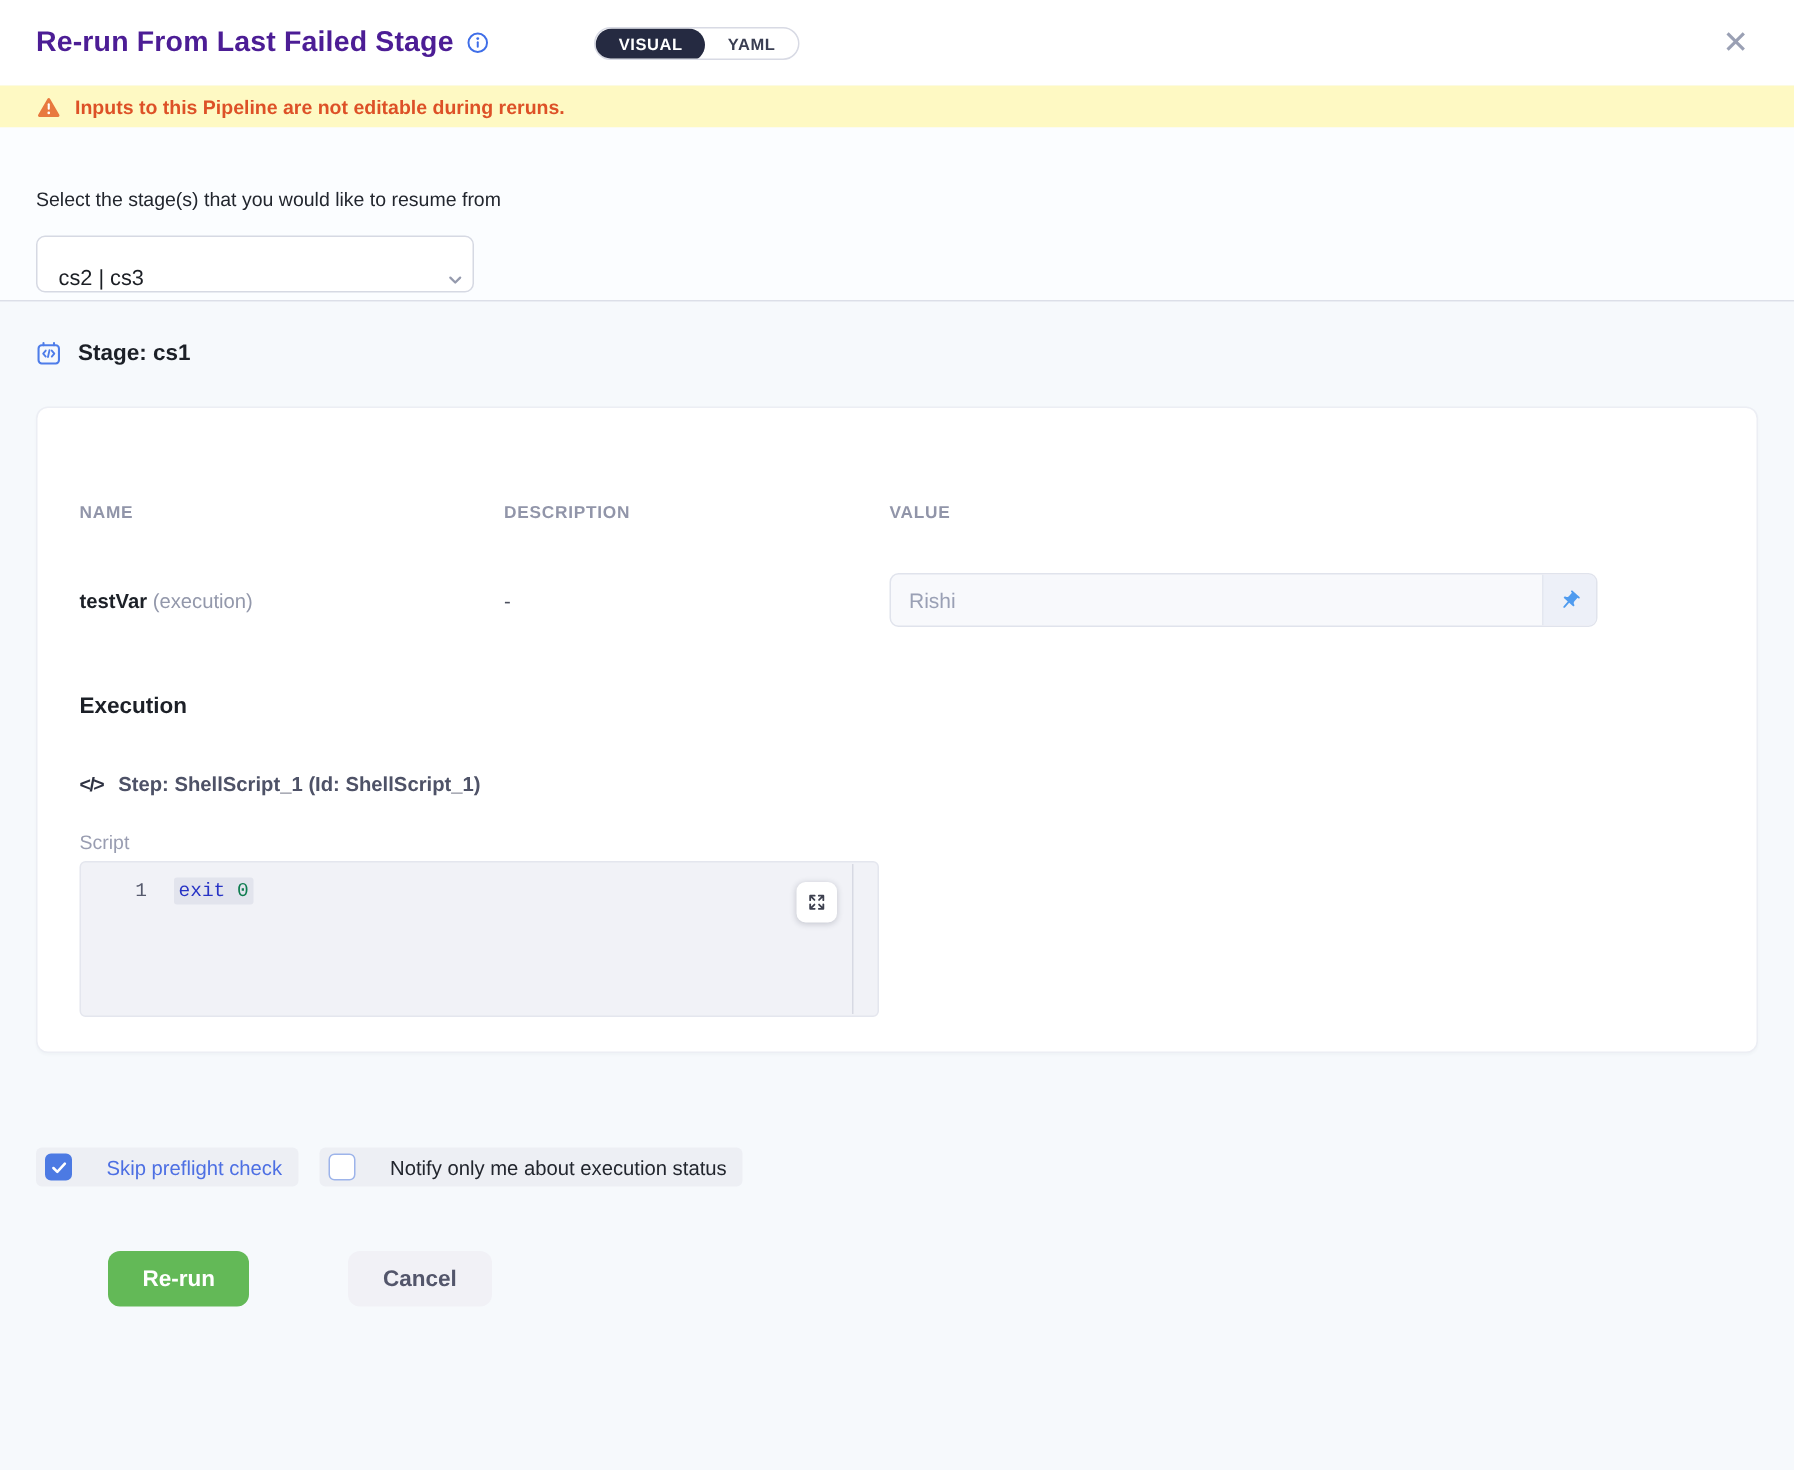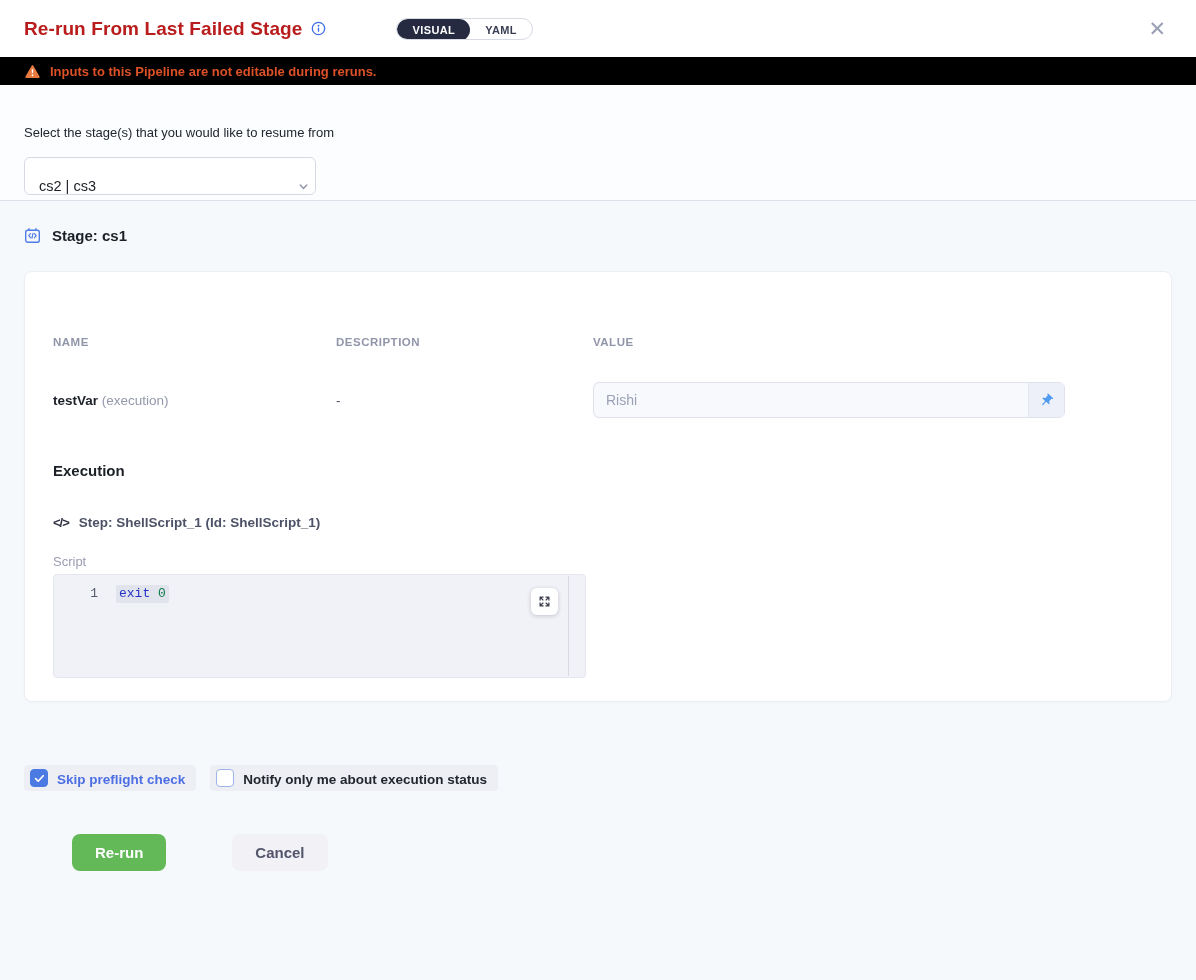--- a/index.html
+++ b/index.html
@@ -1,30 +1,30 @@
 <!DOCTYPE html>
 <html><head>
 <meta charset="utf-8">
 <style>
   * { margin:0; padding:0; box-sizing:border-box; }
   body { font-family:"Liberation Sans", sans-serif; background:#fff; }
   .screen { width:1196px; height:980px; position:relative; overflow:hidden; background:#f6f9fc; display:flex; flex-direction:column; }
 
   
   .modal-header { height:57px; background:#ffffff; display:flex; align-items:center; padding:0 24px; flex:0 0 auto; }
-  .modal-title { font-size:19px; font-weight:bold; color:#b91c1c; letter-spacing:.1px; }
+  .modal-title { font-size:19px; font-weight:bold; color:#4c1d95; letter-spacing:.1px; }
   .info-icon { margin-left:9px; width:15px; height:15px; display:inline-flex; }
   .toggle { margin-left:70px; display:flex; border:1px solid #d8dae4; border-radius:12px; background:#fff; height:22px; overflow:hidden; }
   .toggle-seg { font-size:11px; font-weight:bold; letter-spacing:.4px; padding:0 15px; height:22px; display:flex; align-items:center; cursor:pointer; }
   .toggle-seg.active { background:#252a41; color:#ffffff; border-radius:12px; }
   .toggle-seg.inactive { color:#3a3e52; }
   .close-btn { margin-left:auto; font-size:21px; color:#9aa0b4; line-height:1; cursor:pointer; font-weight:normal; padding:2px 6px; }
 
   
-  .banner { height:28px; background:#000000; display:flex; align-items:center; padding:0 25px; gap:10px; flex:0 0 auto; }
+  .banner { height:28px; background:#fef9c3; display:flex; align-items:center; padding:0 25px; gap:10px; flex:0 0 auto; }
   .banner-text { font-size:13px; font-weight:bold; color:#dd5127; }
 
   
   .stage-select-section { background:#fbfdff; height:116px; padding:40px 24px 0; border-bottom:1px solid #dcdfe8; flex:0 0 auto; }
   .select-label { font-size:13px; color:#22262e; }
   .stage-dropdown { margin-top:17px; width:292px; height:38px; background:#fff; border:1px solid #d6d9e3; border-radius:6px; display:flex; align-items:flex-end; padding:0 4px 0 14px; cursor:pointer; }
   .stage-dropdown-value { font-size:14.5px; color:#1b1e24; flex:1; }
 
   
   .main { flex:1; padding:0 24px; }
@@ -56,21 +56,21 @@
   .code-line { display:flex; padding-top:10px; font-family:"Liberation Mono","DejaVu Sans Mono",monospace; font-size:13px; line-height:18px; }
   .gutter { width:62px; text-align:right; padding-right:18px; color:#565a6d; }
   .code-text { background:rgba(125,130,165,.12); padding:0 3px; border-radius:2px; }
   .tok-keyword { color:#2733c5; }
   .tok-number { color:#0e7c4f; }
   .editor-scrollbar { position:absolute; top:1px; bottom:1px; right:16px; width:1px; background:#d7d9e3; }
   .expand-btn { position:absolute; top:13px; right:27px; width:27px; height:27px; background:#ffffff; border-radius:6px; box-shadow:0 1px 4px rgba(30,35,60,.22); display:flex; align-items:center; justify-content:center; cursor:pointer; }
 
   
   .options-row { margin-top:63px; display:flex; align-items:center; gap:14px; }
-  .option { display:flex; align-items:flex-end; gap:9px; background:#edeff4; border-radius:4px; padding:4px 11px 4px 6px; cursor:pointer;font-weight:bold; }
+  .option { display:flex; align-items:center; gap:23px; background:#edeff4; border-radius:4px; padding:4px 11px 4px 6px; cursor:pointer; }
   .checkbox { width:18px; height:18px; border-radius:4px; background:#ffffff; border:1.5px solid #9db4ea; display:flex; align-items:center; justify-content:center; flex:0 0 auto; }
   .checkbox.checked { background:#4c7ae3; border-color:#4c7ae3; }
   .option-label { font-size:13.5px; color:#22262e; }
   .option-label.link-style { color:#4d6fe3; }
 
   
   .actions-row { margin-top:43px; display:flex; align-items:center; gap:18px; }
   .btn { border:none; border-radius:8px; font-family:"Liberation Sans", sans-serif; font-size:15px; font-weight:bold; height:37px; padding:0 23px; cursor:pointer;margin-left:48px; }
   .btn-rerun { background:#63b957; color:#ffffff; }
   .btn-cancel { background:#f1f1f6; color:#53566b; }

